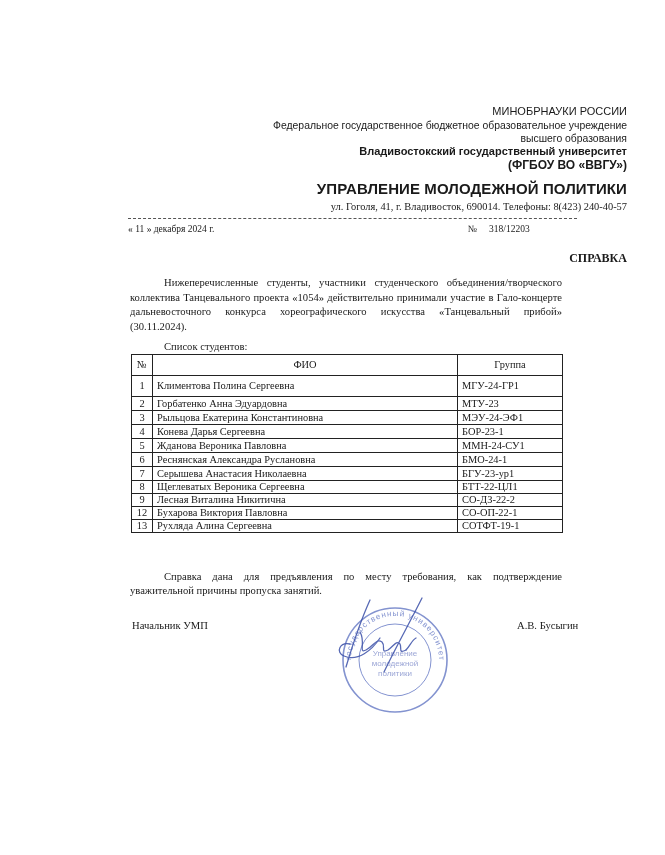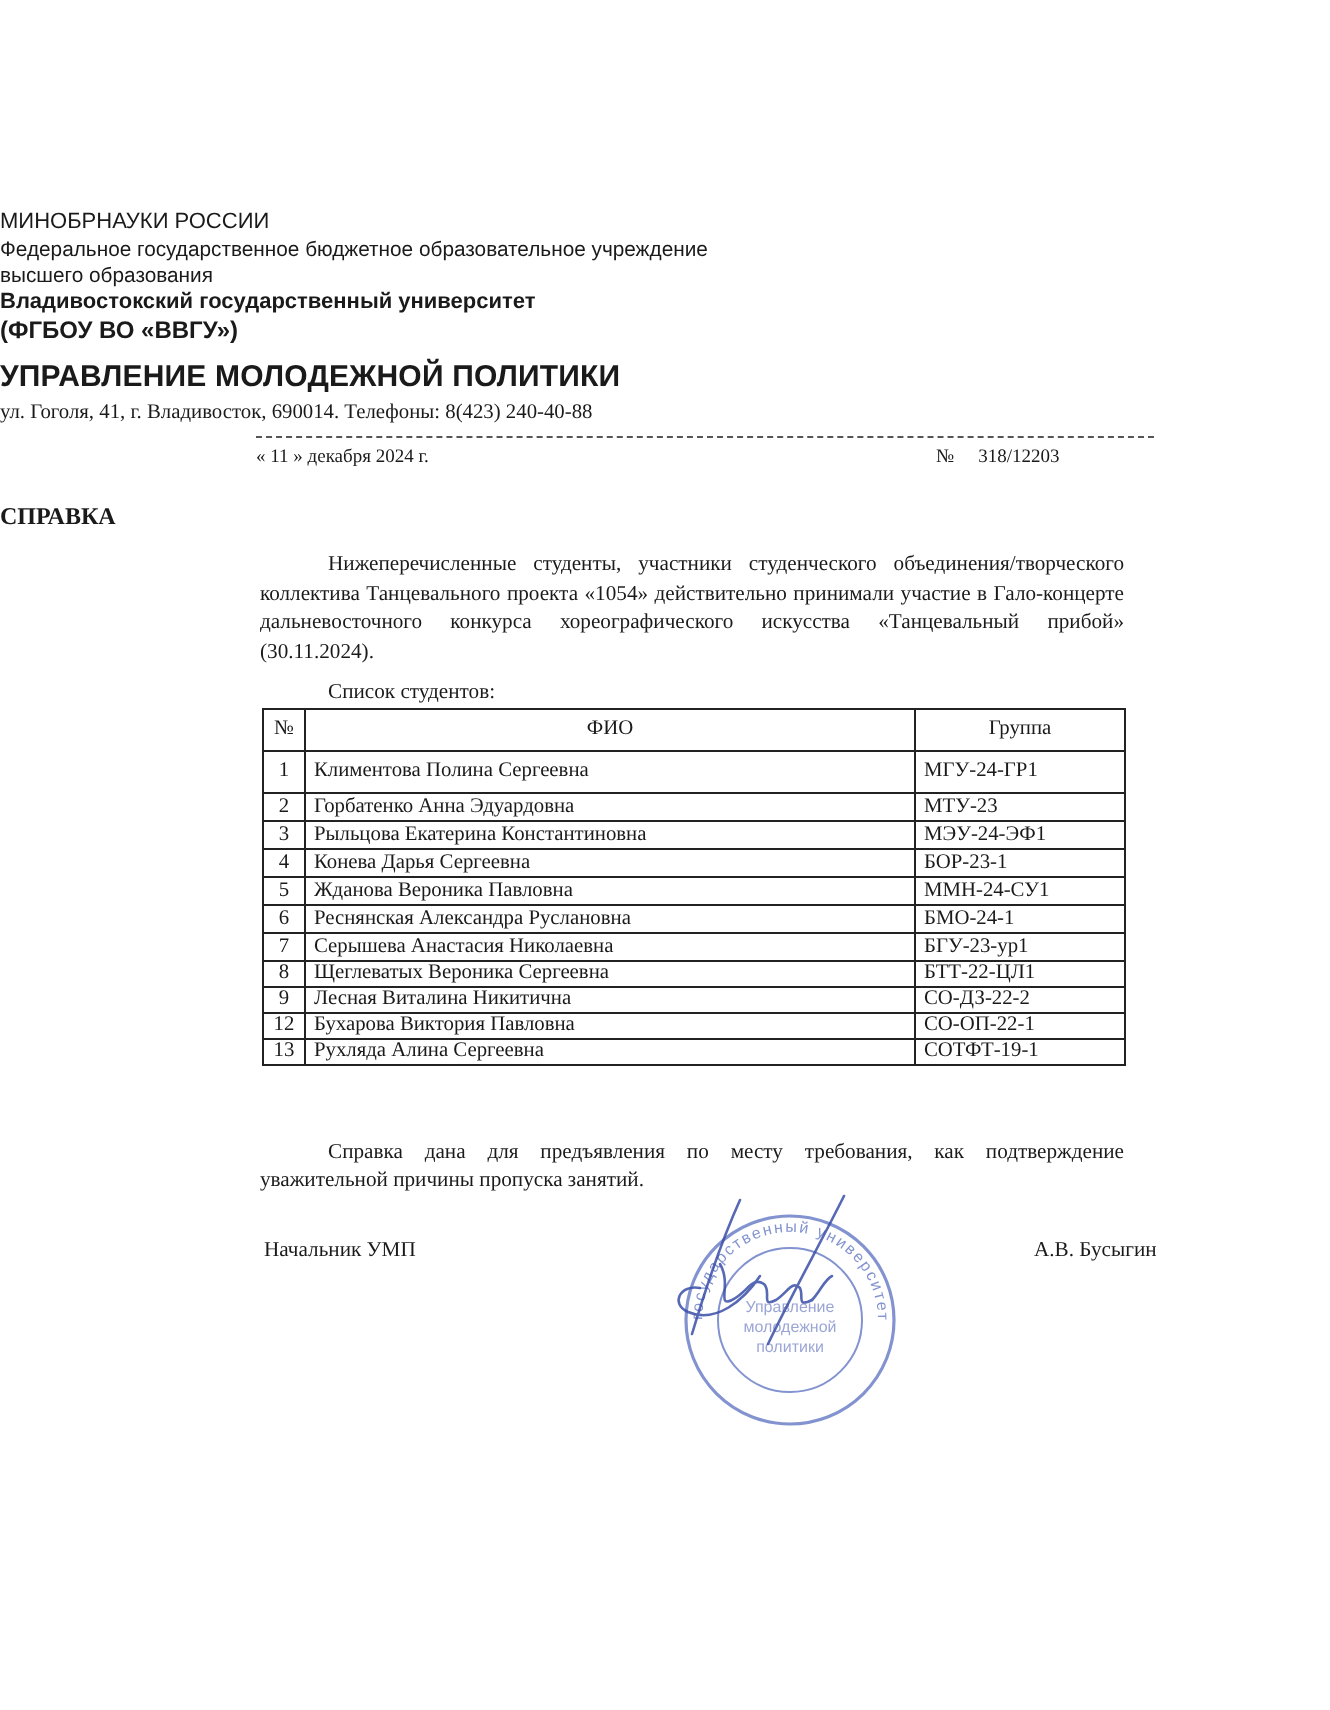--- a/index.html
+++ b/index.html
@@ -5,21 +5,21 @@
     html, body { margin: 0; padding: 0; }
     body {
       width: 665px; height: 855px;
       background: #ffffff;
       position: relative;
       overflow: hidden;
       font-family: "Liberation Serif", serif;
       color: #1a1a1a;
     }
     .abs { position: absolute; }
-    .center { left: 0; width: 627px; text-align: left; }
+    .center { left: 0; width: 627px; text-align: right; }
     .sans { font-family: "Liberation Sans", sans-serif; }
     .h1 { font-size: 11px; top: 105px; }
     .h2 { font-size: 10.4px; top: 120px; }
     .h3 { font-size: 10.4px; top: 133px; }
     .h4 { font-size: 11px; font-weight: bold; top: 145px; }
     .h5 { font-size: 12px; font-weight: bold; top: 158px; }
     .h6 { font-size: 15px; font-weight: bold; top: 180px; letter-spacing: 0.1px; }
     .h7 { font-size: 10.4px; top: 201px; }
     .dashed {
       left: 128px; width: 449px; top: 218px; height: 0;
@@ -67,21 +67,21 @@
   </style>
 </head>
 <body>
 
 <div class="abs center sans h1">МИНОБРНАУКИ РОССИИ</div>
 <div class="abs center sans h2">Федеральное государственное бюджетное образовательное учреждение</div>
 <div class="abs center sans h3">высшего образования</div>
 <div class="abs center sans h4">Владивостокский государственный университет</div>
 <div class="abs center sans h5">(ФГБОУ ВО «ВВГУ»)</div>
 <div class="abs center sans h6">УПРАВЛЕНИЕ МОЛОДЕЖНОЙ ПОЛИТИКИ</div>
-<div class="abs center h7">ул. Гоголя, 41, г. Владивосток, 690014. Телефоны: 8(423) 240-40-88</div>
+<div class="abs center h7">ул. Гоголя, 41, г. Владивосток, 690014. Телефоны: 8(423) 240-40-57</div>
 <div class="abs dashed"></div>
 
 <div class="abs date">« 11 » декабря  2024 г.</div>
 <div class="abs regno">
   <span class="n">№</span><span>318/12203</span>
 </div>
 
 <div class="abs center title">СПРАВКА</div>
 <div class="abs para">Нижеперечисленные студенты, участники студенческого объединения/творческого коллектива Танцевального проекта «1054» действительно принимали участие в Гало-концерте дальневосточного конкурса хореографического искусства «Танцевальный прибой» (30.11.2024).</div>
 <div class="abs listlabel">Список студентов:</div>

